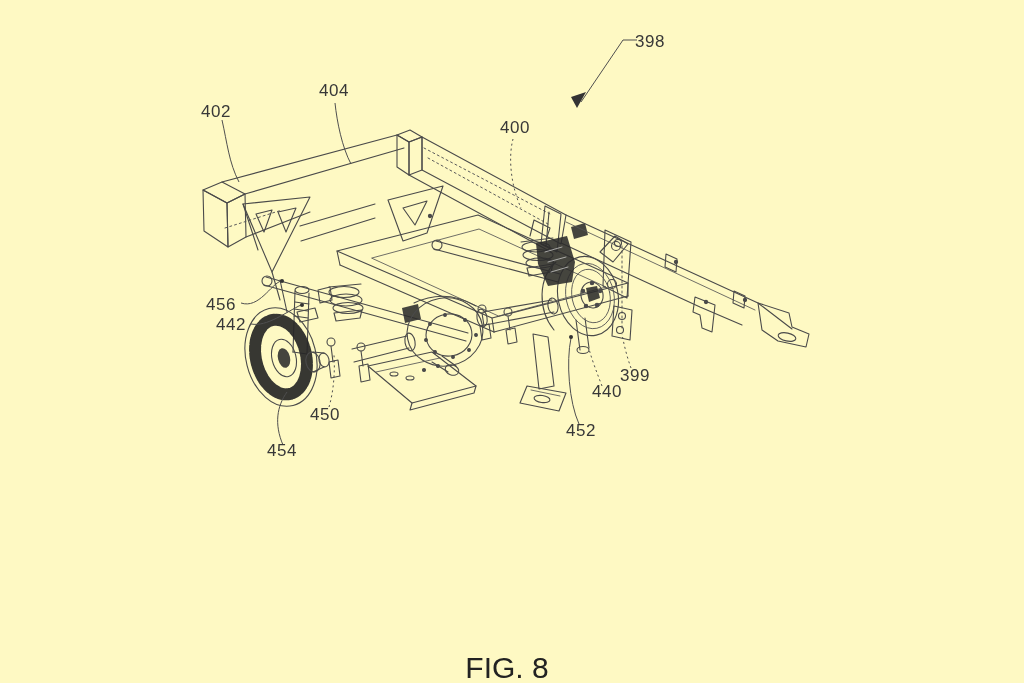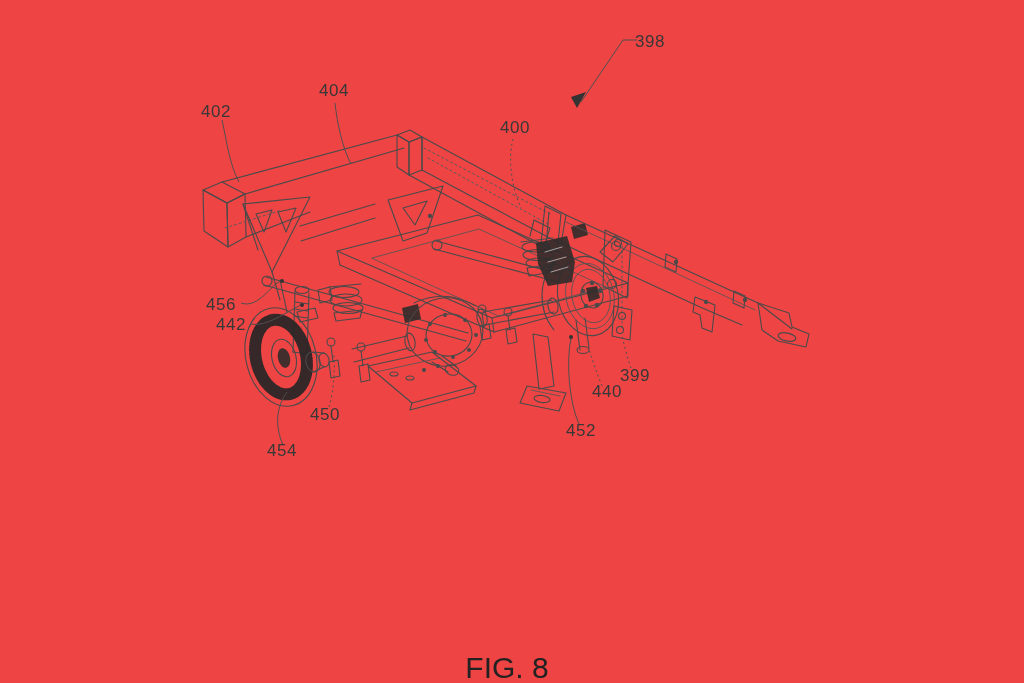--- a/index.html
+++ b/index.html
@@ -1,17 +1,17 @@
 <!DOCTYPE html>
 <html><head>
 <meta charset="utf-8">
 <style>
   html,body{margin:0;padding:0;background:#fff;}
   .page{
-    position:relative;width:1024px;height:683px;background:#ef4444;
+    position:relative;width:1024px;height:683px;background:#fef9c3;
     font-family:"Liberation Sans", sans-serif;overflow:hidden;
   }
   svg{position:absolute;left:0;top:0;}
   .ln{stroke:#4a4a4a;stroke-width:1.1;fill:none;stroke-linejoin:round;stroke-linecap:round;}
   .thin{stroke:#555;stroke-width:.85;fill:none;}
   .dots{stroke:#5a5a5a;stroke-width:1;fill:none;stroke-dasharray:2,3;}
   .leader{stroke:#4f4f4f;stroke-width:1;fill:none;}
   .leader-dot{stroke:#4f4f4f;stroke-width:1;fill:none;stroke-dasharray:2,3;}
   .dk{fill:#2b2b2b;stroke:none;opacity:.88;}
   .ref{font-size:17px;fill:#383838;letter-spacing:.5px;}

